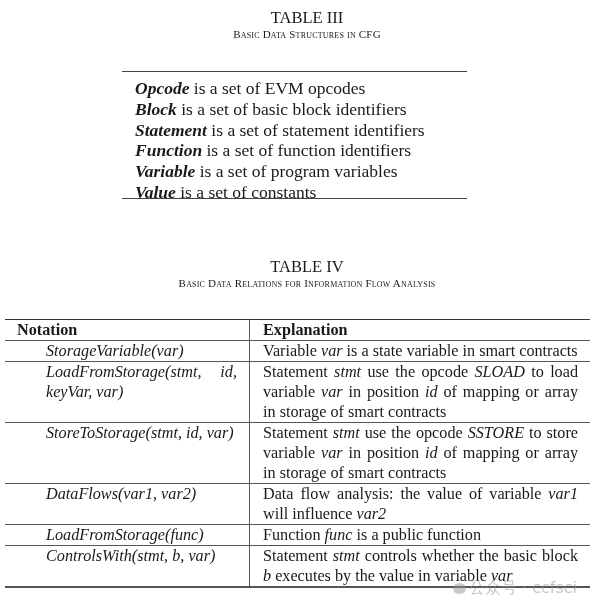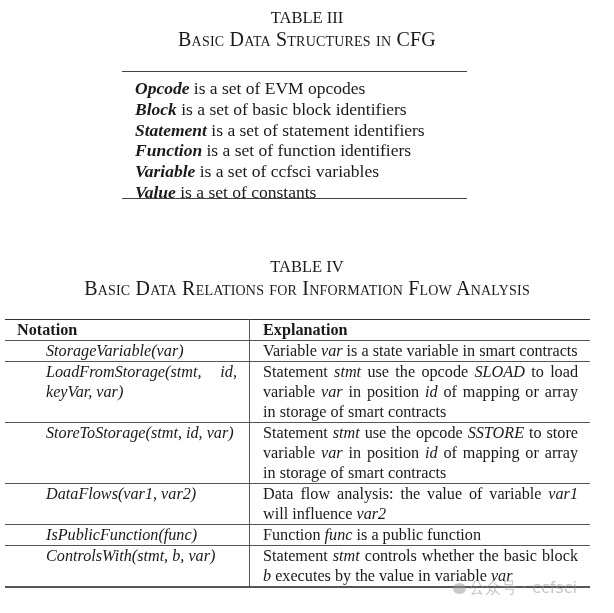--- a/index.html
+++ b/index.html
@@ -20,21 +20,21 @@
       left: 0;
       width: 614px;
       text-align: center;
       line-height: 1.15;
     }
     .caption .label {
       font-size: 16.5px;
       display: block;
     }
     .caption .title {
-      font-size: 20px;
+      font-size: 11px;
       font-variant: small-caps;
       display: block;
       letter-spacing: 0.2px;
     }
     #cap3 { top: 9px; }
     #cap4 { top: 258px; }
 
     
     .t3 {
       position: absolute;
@@ -128,21 +128,21 @@
 <div class="caption" id="cap3">
   <span class="label">TABLE III</span>
   <span class="title">Basic Data Structures in CFG</span>
 </div>
 
 <div class="t3">
   <div class="row"><b>Opcode</b><span> is a set of EVM opcodes</span></div>
   <div class="row"><b>Block</b><span> is a set of basic block identifiers</span></div>
   <div class="row"><b>Statement</b><span> is a set of statement identifiers</span></div>
   <div class="row"><b>Function</b><span> is a set of function identifiers</span></div>
-  <div class="row"><b>Variable</b><span> is a set of ccfsci variables</span></div>
+  <div class="row"><b>Variable</b><span> is a set of program variables</span></div>
   <div class="row"><b>Value</b><span> is a set of constants</span></div>
 </div>
 
 <div class="caption" id="cap4">
   <span class="label">TABLE IV</span>
   <span class="title">Basic Data Relations for Information Flow Analysis</span>
 </div>
 
 <table class="t4">
   <tbody>
@@ -169,21 +169,21 @@
     <td class="c2">Statement <i>stmt</i> use the opcode <i>SSTORE</i> to store variable <i>var</i> in position <i>id</i> of mapping or array in storage of smart contracts</td>
   </tr>
   <tr>
     <td class="c1">
           <span class="just">DataFlows(var1, var2)</span>
         </td>
     <td class="c2">Data flow analysis: the value of variable <i>var1</i> will influence <i>var2</i></td>
   </tr>
   <tr>
     <td class="c1">
-          <span class="just">IsPublicFunction(func)</span>
+          <span class="just">LoadFromStorage(func)</span>
         </td>
     <td class="c2">Function <i>func</i> is a public function</td>
   </tr>
   <tr>
     <td class="c1">
           <span class="just">ControlsWith(stmt, b, var)</span>
         </td>
     <td class="c2">Statement <i>stmt</i> controls whether the basic block <i>b</i> executes by the value in variable <i>var</i></td>
   </tr>
 </tbody>

